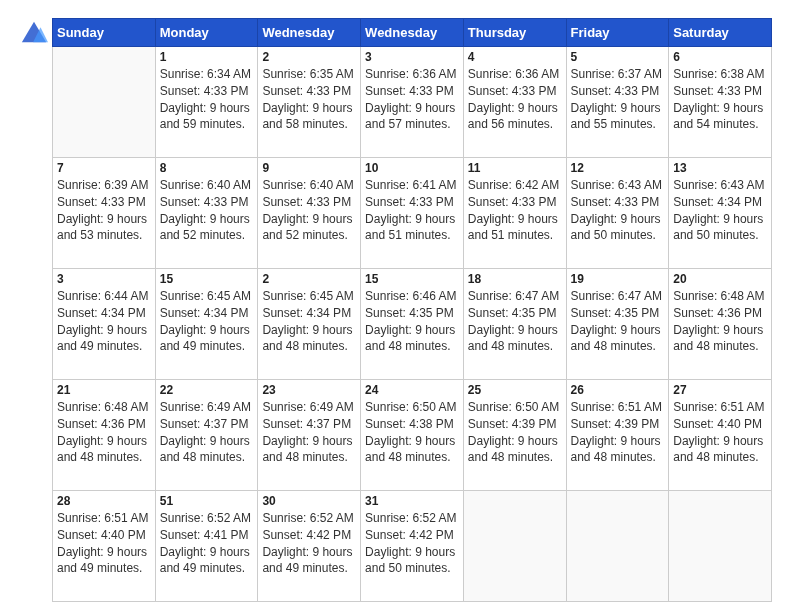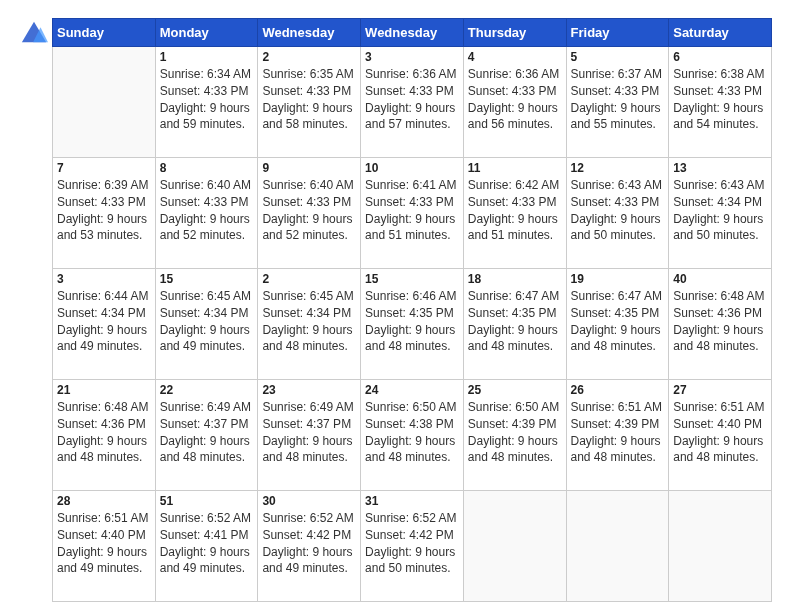--- a/index.html
+++ b/index.html
@@ -210,21 +210,21 @@
           </td>
           <td>
             <span class="day-num">18</span>
             <div class="day-info">Sunrise: 6:47 AM<br>Sunset: 4:35 PM<br>Daylight: 9 hours and 48 minutes.</div>
           </td>
           <td>
             <span class="day-num">19</span>
             <div class="day-info">Sunrise: 6:47 AM<br>Sunset: 4:35 PM<br>Daylight: 9 hours and 48 minutes.</div>
           </td>
           <td>
-            <span class="day-num">40</span>
+            <span class="day-num">20</span>
             <div class="day-info">Sunrise: 6:48 AM<br>Sunset: 4:36 PM<br>Daylight: 9 hours and 48 minutes.</div>
           </td>
         </tr>
         <tr>
           <td>
             <span class="day-num">21</span>
             <div class="day-info">Sunrise: 6:48 AM<br>Sunset: 4:36 PM<br>Daylight: 9 hours and 48 minutes.</div>
           </td>
           <td>
             <span class="day-num">22</span>

